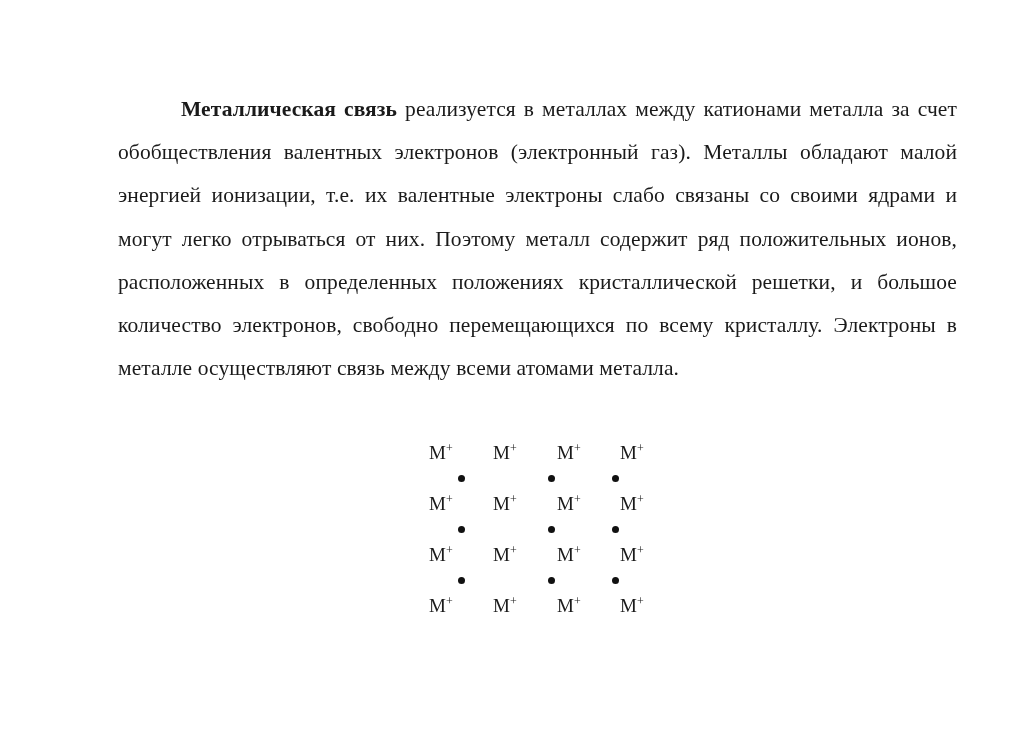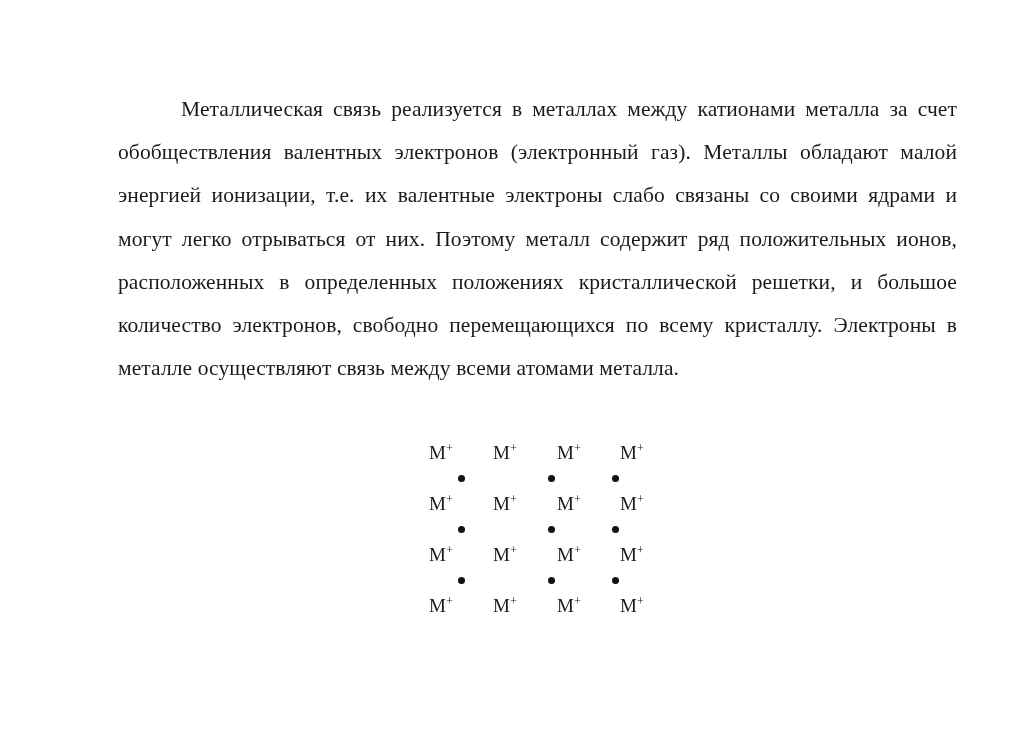--- a/index.html
+++ b/index.html
@@ -20,21 +20,21 @@
       left: 118px;
       top: 88px;
       width: 839px;
       font-size: 21.5px;
       line-height: 43.2px;
       text-align: justify;
       text-indent: 63px;
       letter-spacing: 0.1px;
     }
     .paragraph b {
-      font-weight: normal;
+      font-weight: bold;
     }
     .lattice {
       position: absolute;
       left: 0;
       top: 0;
       width: 1010px;
       height: 732px;
     }
     .ion {
       position: absolute;

